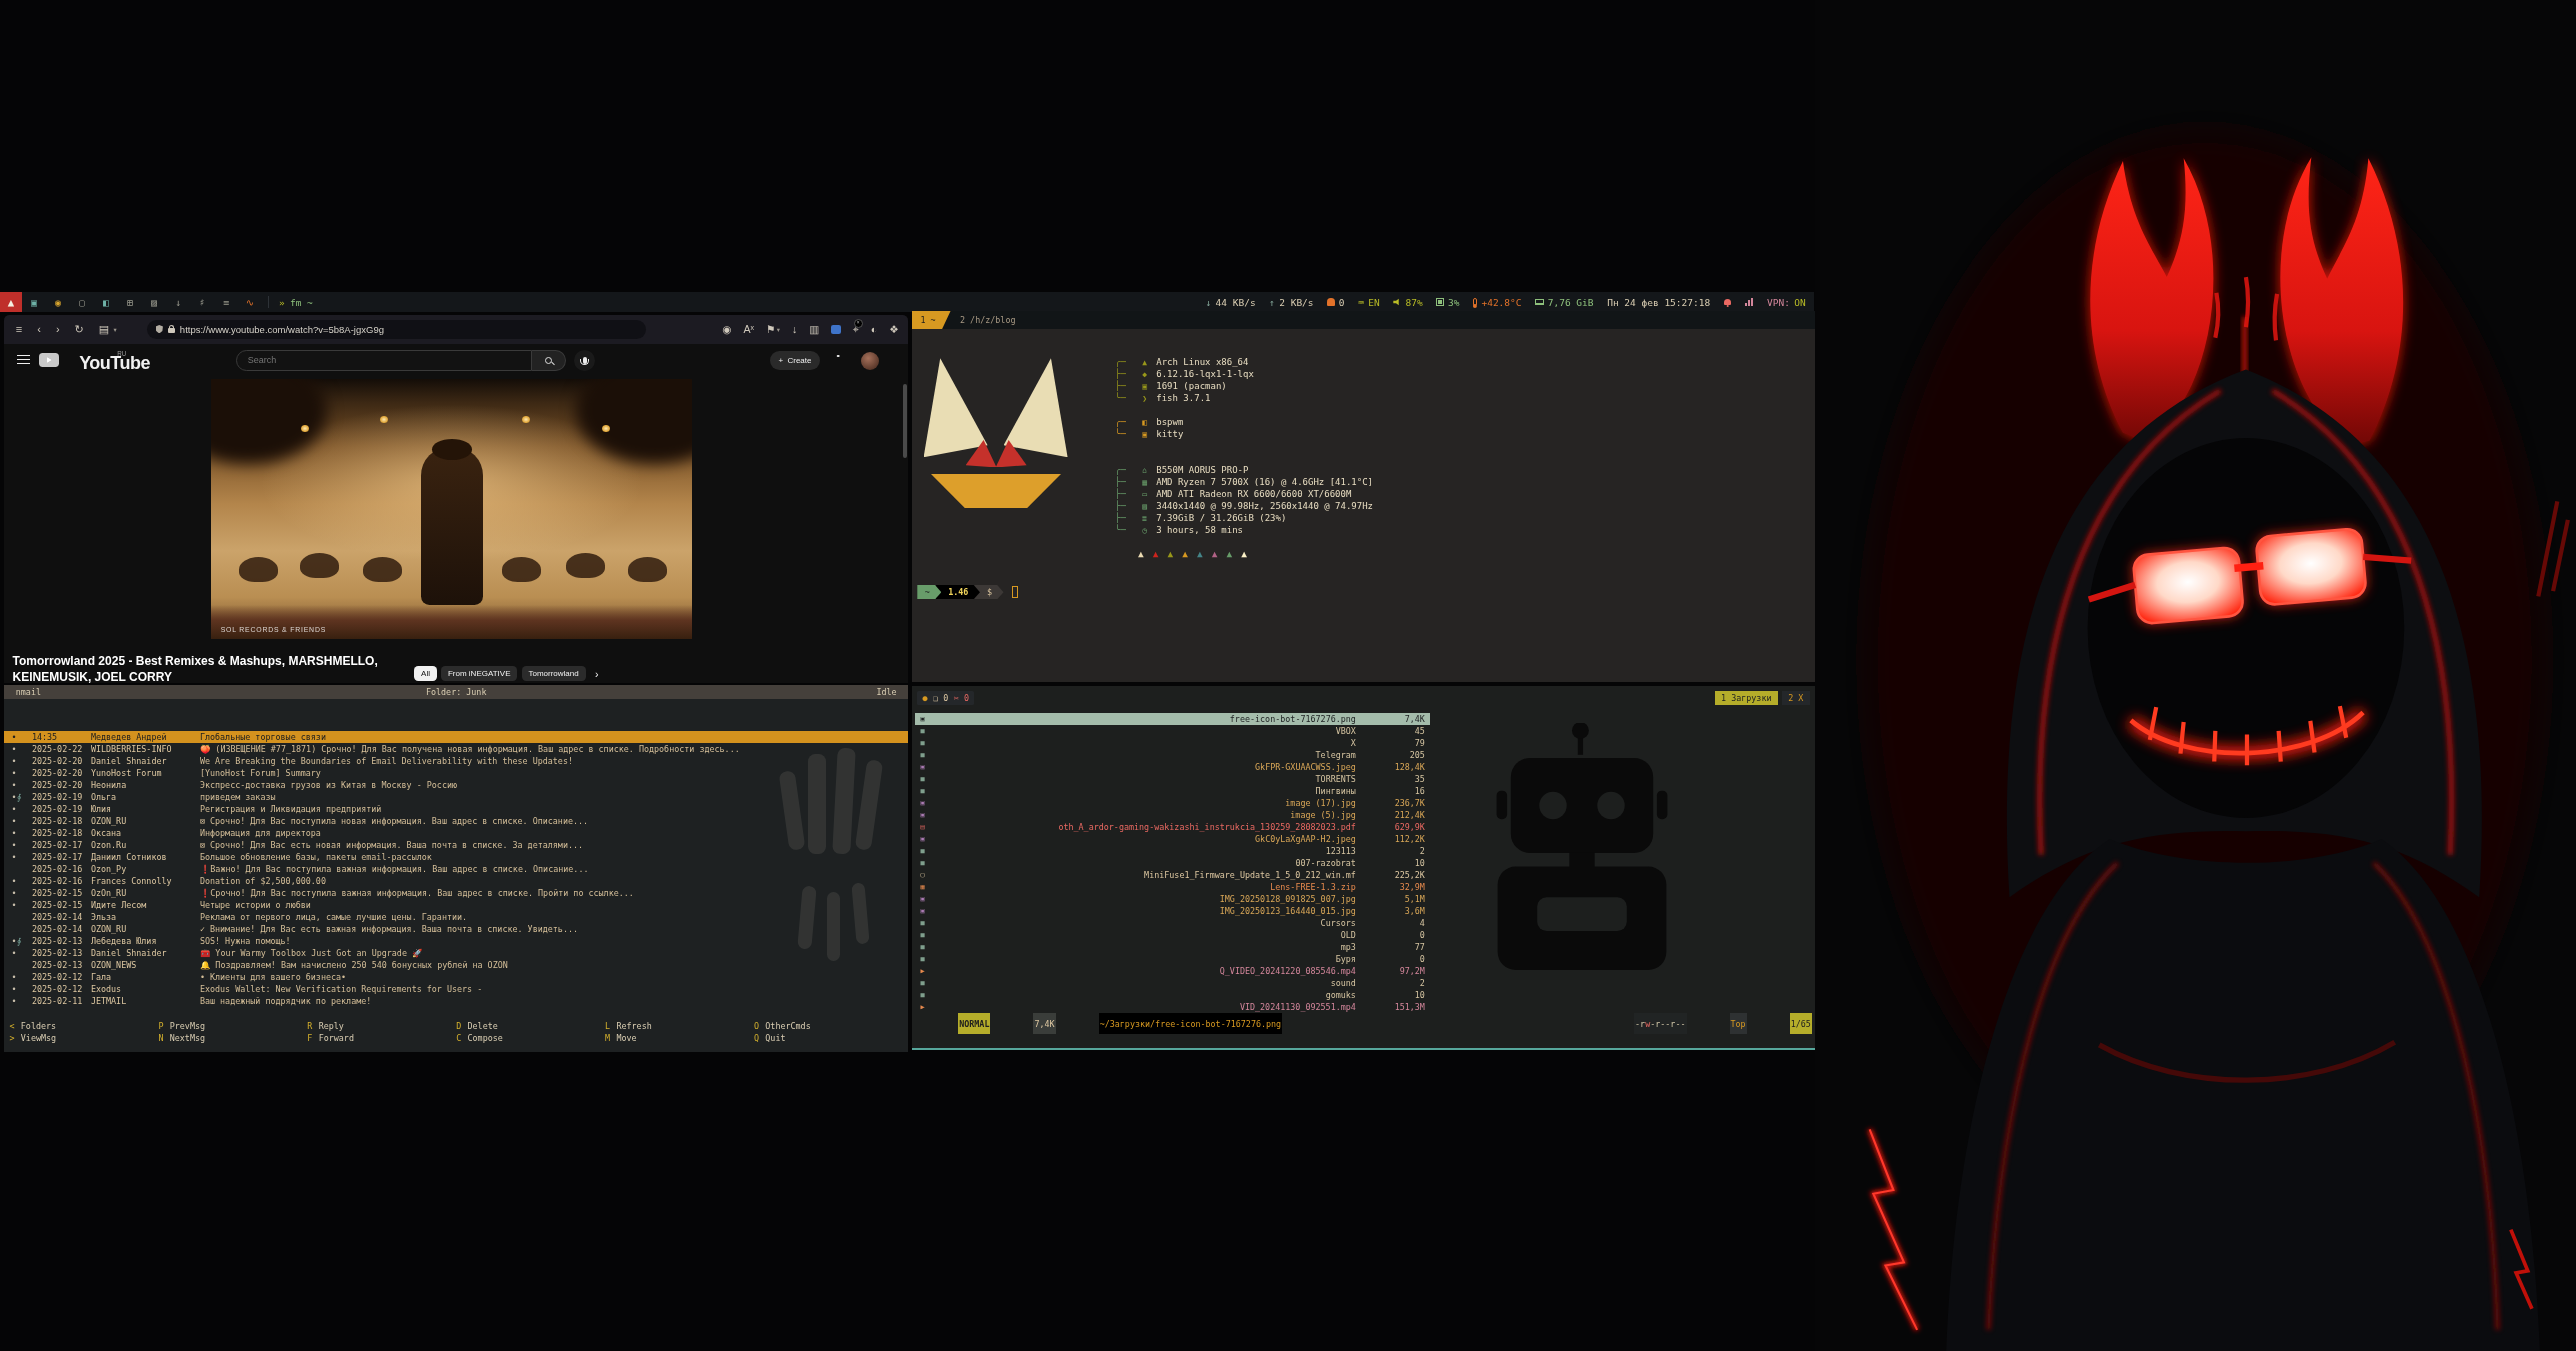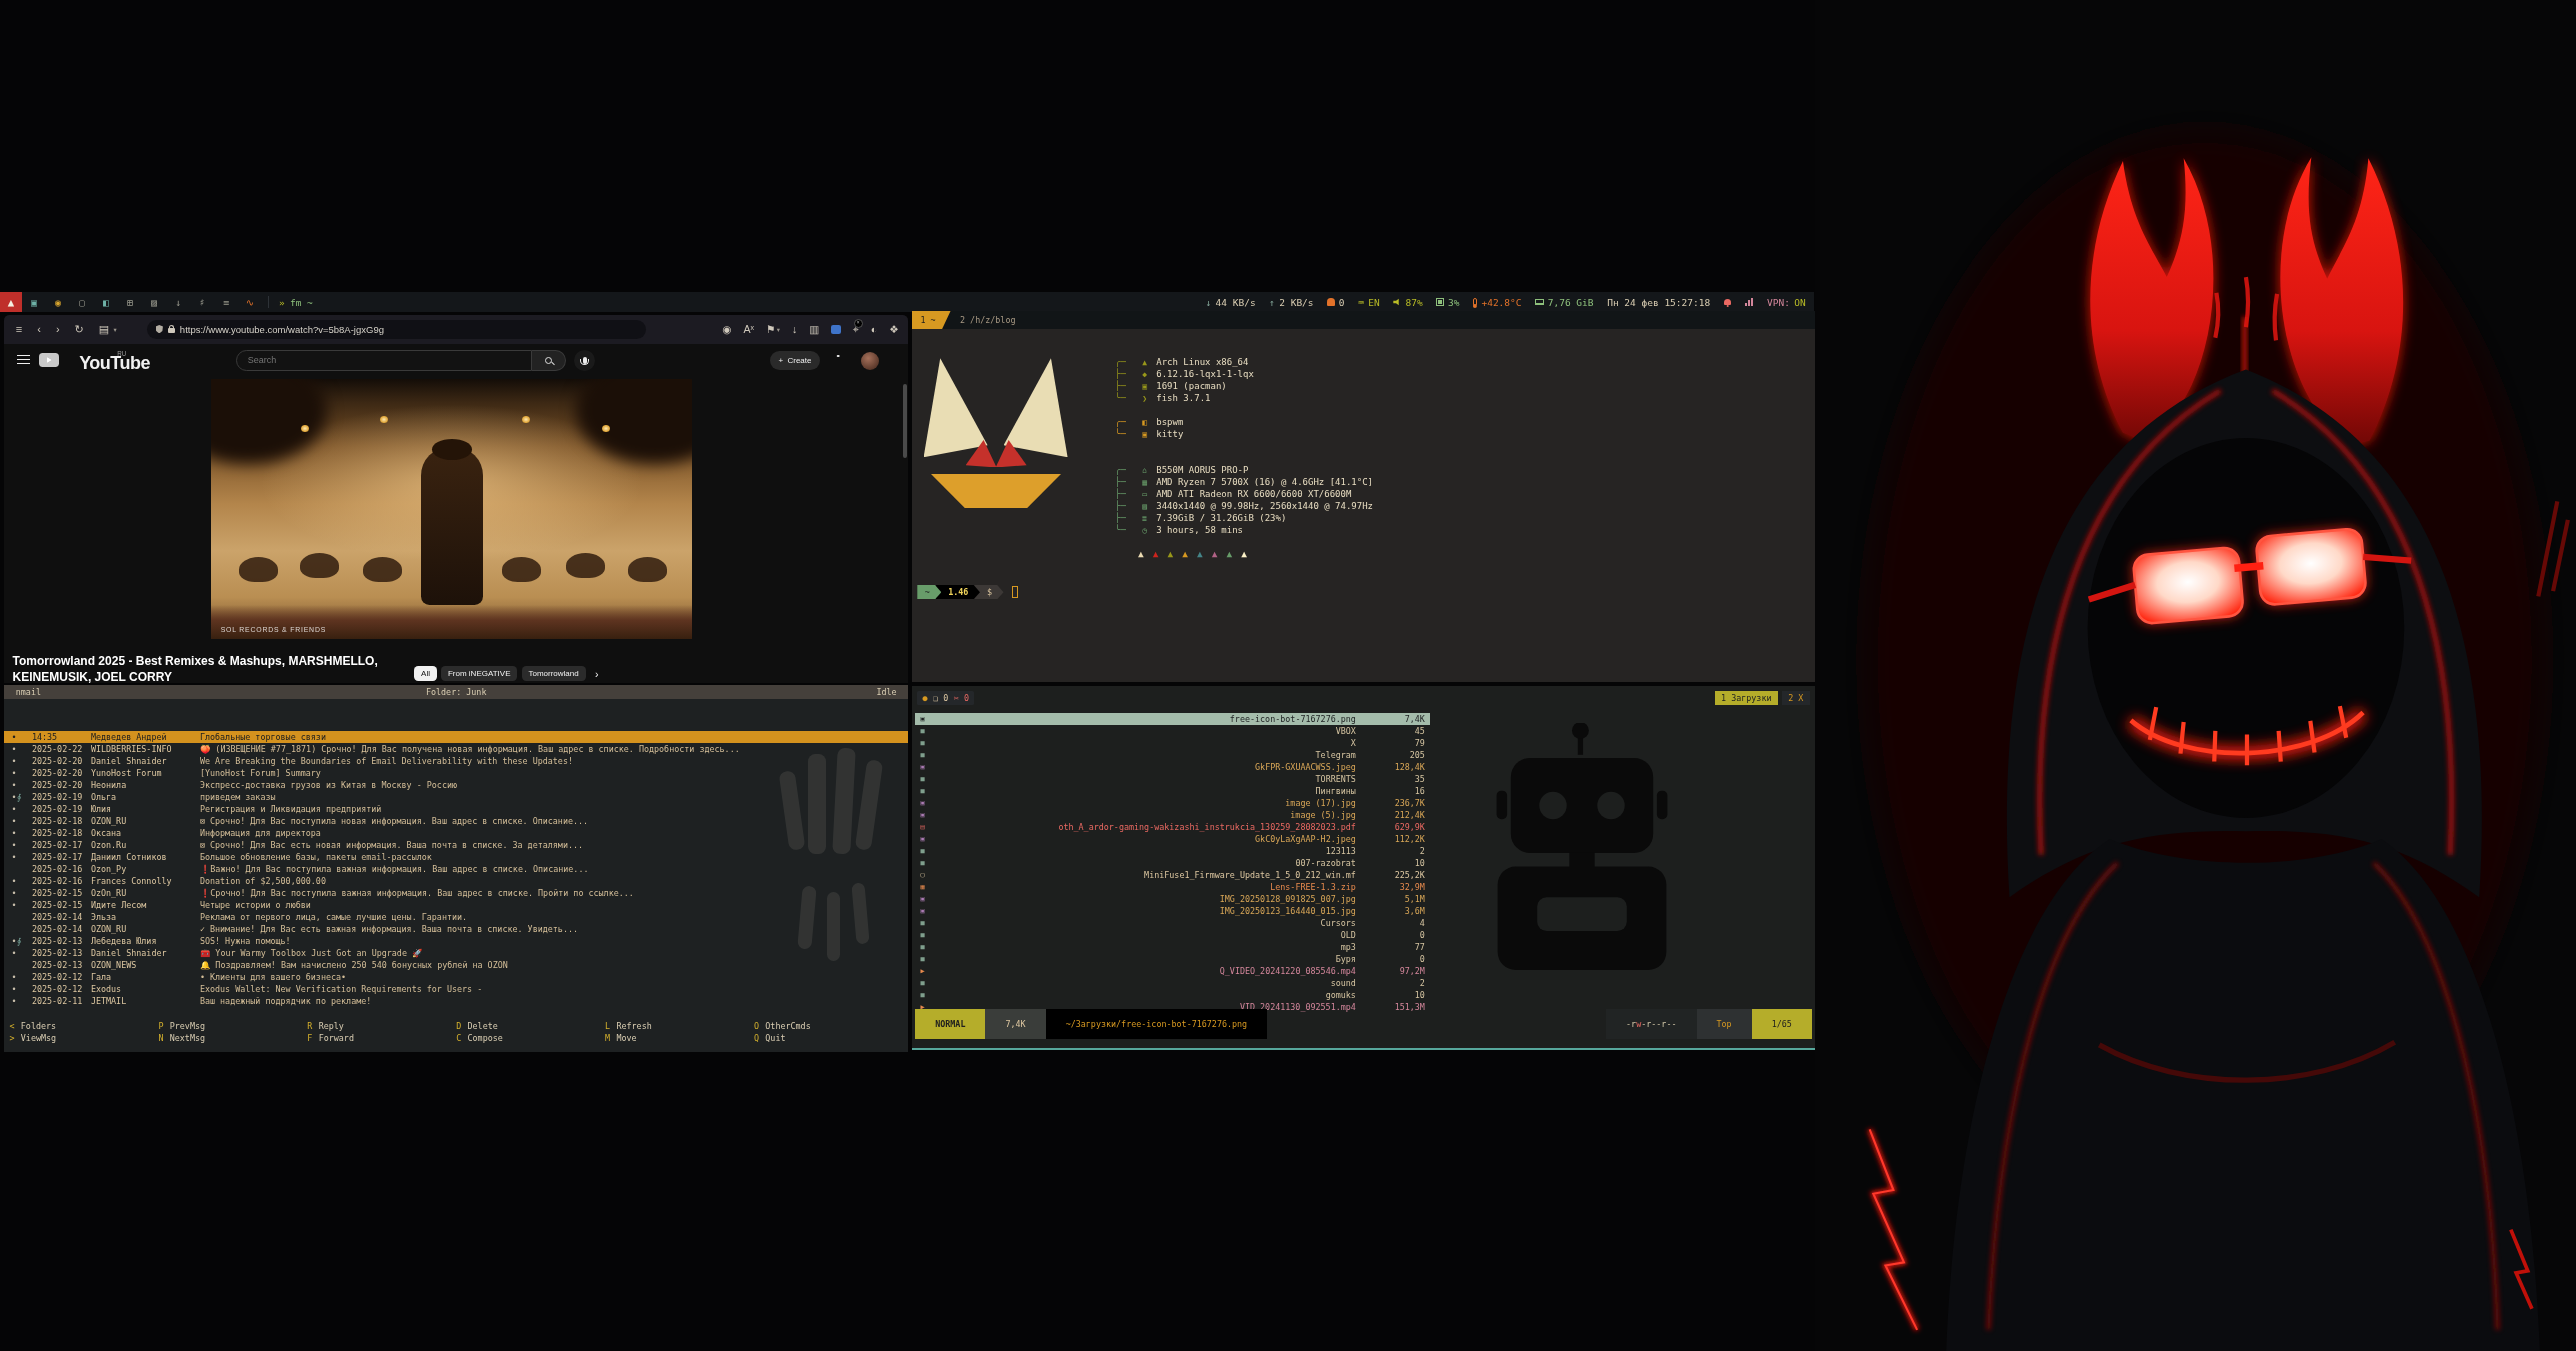--- a/index.html
+++ b/index.html
@@ -204,21 +204,21 @@
   .t-folder .f-ic { color:#7f9f8d; } .t-folder .f-name,.t-folder .f-size { color:#d5c4a1; }
   .t-image .f-ic { color:#ab7bb3; } .t-image .f-name,.t-image .f-size { color:#d8a657; }
   .t-pdf .f-ic,.t-pdf .f-name,.t-pdf .f-size { color:#ea6962; }
   .t-zip .f-ic,.t-zip .f-name,.t-zip .f-size { color:#e78a4e; }
   .t-file .f-ic,.t-file .f-name,.t-file .f-size { color:#ddc7a1; }
   .t-video .f-ic { color:#e78a4e; } .t-video .f-name,.t-video .f-size { color:#d3869b; }
   .frow.is-active { background:#a4bcab; }
   .frow.is-active .f-ic,.frow.is-active .f-name,.frow.is-active .f-size { color:#1d2021; }
   .y-preview { position:absolute; left:554px; top:37px; }
   .y-status { position:absolute; left:3.2px; right:3.2px; top:331px; height:13.7px; display:flex; align-items:center; }
-  .ychip { height:30px; display:flex; align-items:center; padding:0 20px; }
+  .ychip { height:21px; display:flex; align-items:center; padding:0 1px;margin-left:43px; }
   .chip-mode { background:#b5ad2a; color:#20201e; font-weight:bold; }
   .chip-size { background:#3a3d3a; color:#ddc7a1; }
   .chip-path { background:#000000; color:#d79921; }
   .chip-perms { background:#212424; color:#cfc4a5; margin-left:auto; }
   .chip-perms .pw { color:#ea6962; }
   .chip-top { background:#2e3132; color:#d79921; }
   .chip-pos { background:#b5ad2a; color:#20201e; }
 </style>
 </head>
 <body>

